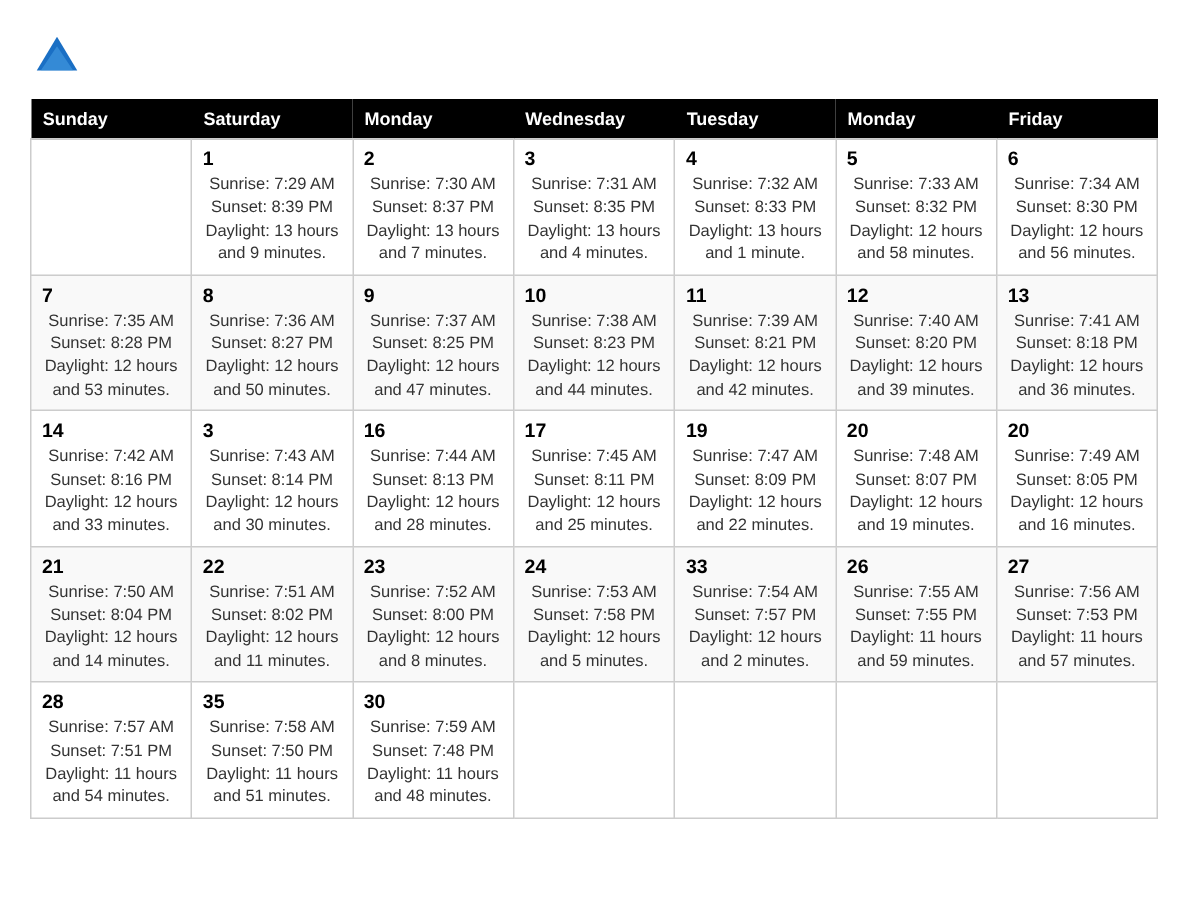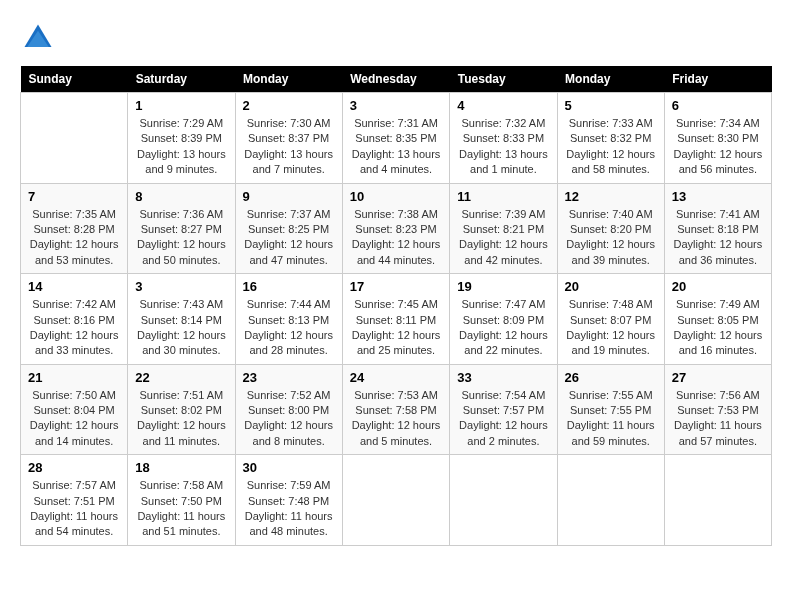--- a/index.html
+++ b/index.html
@@ -227,21 +227,21 @@
           <span class="day-num">27</span>
           <div class="day-info">Sunrise: 7:56 AM<br>Sunset: 7:53 PM<br>Daylight: 11 hours<br>and 57 minutes.</div>
         </td>
       </tr>
       <tr>
         <td>
           <span class="day-num">28</span>
           <div class="day-info">Sunrise: 7:57 AM<br>Sunset: 7:51 PM<br>Daylight: 11 hours<br>and 54 minutes.</div>
         </td>
         <td>
-          <span class="day-num">18</span>
+          <span class="day-num">35</span>
           <div class="day-info">Sunrise: 7:58 AM<br>Sunset: 7:50 PM<br>Daylight: 11 hours<br>and 51 minutes.</div>
         </td>
         <td>
           <span class="day-num">30</span>
           <div class="day-info">Sunrise: 7:59 AM<br>Sunset: 7:48 PM<br>Daylight: 11 hours<br>and 48 minutes.</div>
         </td>
         <td></td>
         <td></td>
         <td></td>
         <td></td>

